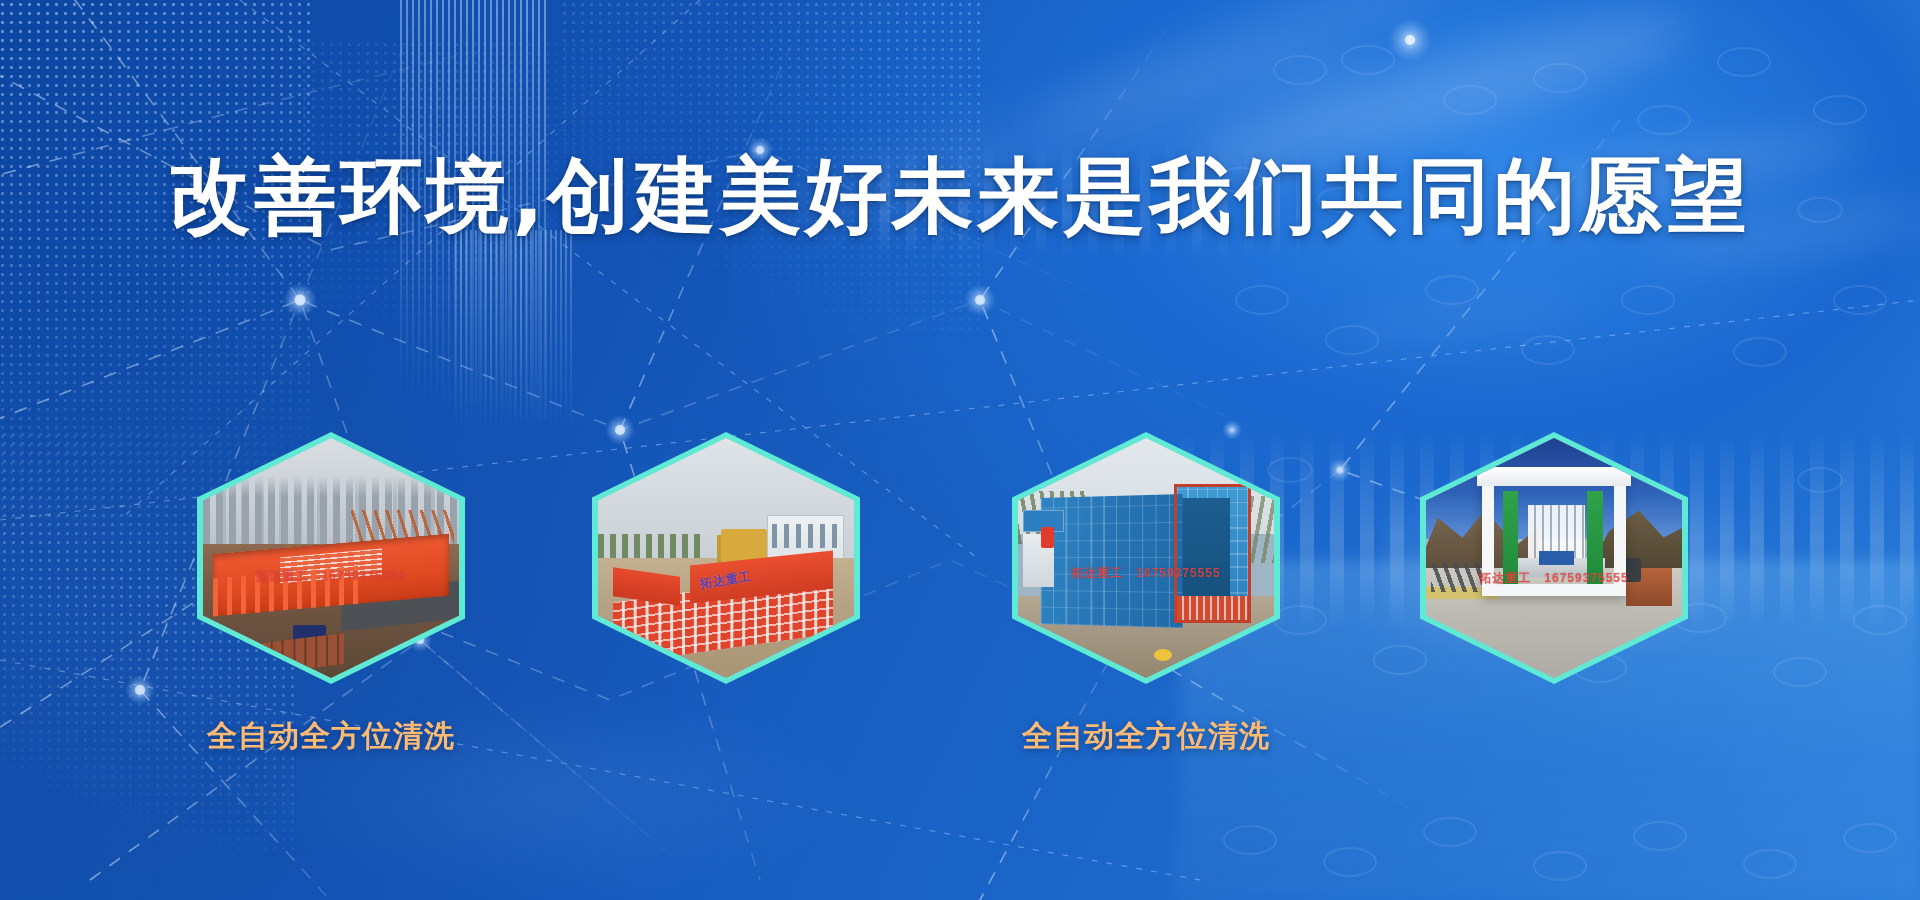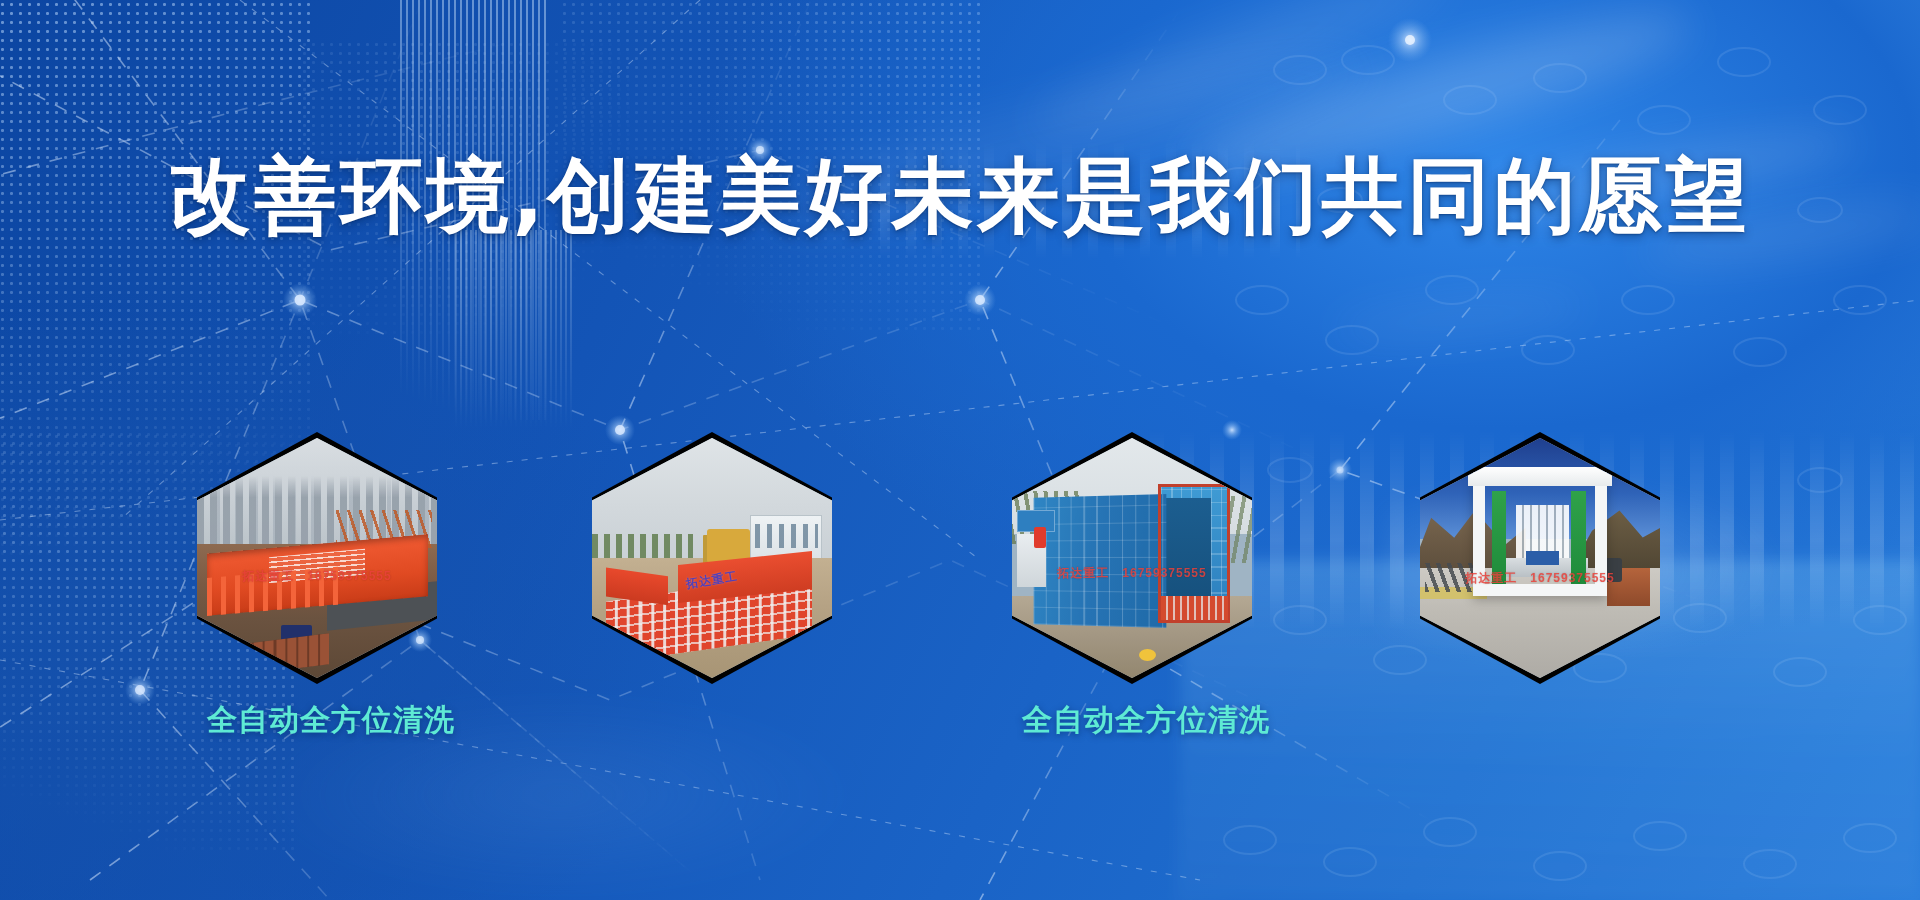--- a/index.html
+++ b/index.html
@@ -120,46 +120,46 @@
   
   .cards { position:absolute; left:0; top:0; width:1920px; height:900px; }
   .card { position:absolute; width:268px; }
   .card.i0 { left:197px; }
   .card.i1 { left:592px; }
   .card.i2 { left:1012px; }
   .card.i3 { left:1420px; }
   .card { top:432px; }
 
   .hex-outer {
-    width:240px; height:252px;
+    width:268px; height:252px;
     -webkit-clip-path:polygon(50% 0%,100% 26%,100% 74%,50% 100%,0% 74%,0% 26%);
             clip-path:polygon(50% 0%,100% 26%,100% 74%,50% 100%,0% 74%,0% 26%);
-    background:#000000;
+    background:#5eead4;
     display:flex; align-items:center; justify-content:center;
     filter:drop-shadow(0 6px 16px rgba(3,30,74,.35));
   }
   .hex-inner {
     width:256px; height:240px;
     -webkit-clip-path:polygon(50% 0%,100% 26%,100% 74%,50% 100%,0% 74%,0% 26%);
             clip-path:polygon(50% 0%,100% 26%,100% 74%,50% 100%,0% 74%,0% 26%);
     position:relative; overflow:hidden; background:#9fb4c4;
   }
   .photo { position:absolute; inset:0; }
 
   .wm {
     position:absolute; left:0; width:100%; text-align:center;
     font-size:12px; font-weight:700; letter-spacing:1px;
     white-space:nowrap; pointer-events:none; opacity:.85;
   }
   .wm-red { color:#e8413a; text-shadow:0 0 2px rgba(0,0,0,.25); }
   .wm-blue{ color:#3b3fd0; text-shadow:0 0 2px rgba(255,255,255,.3); }
 
   .caption {
-    position:absolute; top:268px; left:-30px; width:328px; text-align:center;
-    font-size:30px; font-weight:700; color:#5eead4; letter-spacing:1px; white-space:nowrap;
+    position:absolute; top:284px; left:-30px; width:328px; text-align:center;
+    font-size:30px; font-weight:700; color:#fdba74; letter-spacing:1px; white-space:nowrap;
     text-shadow:0 2px 6px rgba(4,38,92,.55);
     font-family:"DejaVu Sans","Liberation Sans",sans-serif;
   }
 
   
   .p1-sky { position:absolute; left:0; top:0; width:100%; height:46%;
             background:linear-gradient(180deg,#d9dee2,#c7ced4 60%,#bcc4ca); }
   .p1-city { position:absolute; left:0; top:16%; width:100%; height:30%;
              background-image:
                repeating-linear-gradient(90deg, rgba(150,160,170,.95) 0 7px, rgba(0,0,0,0) 7px 13px),

